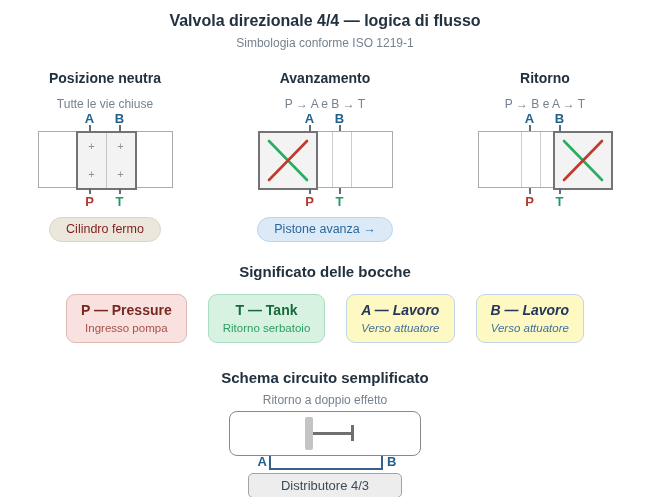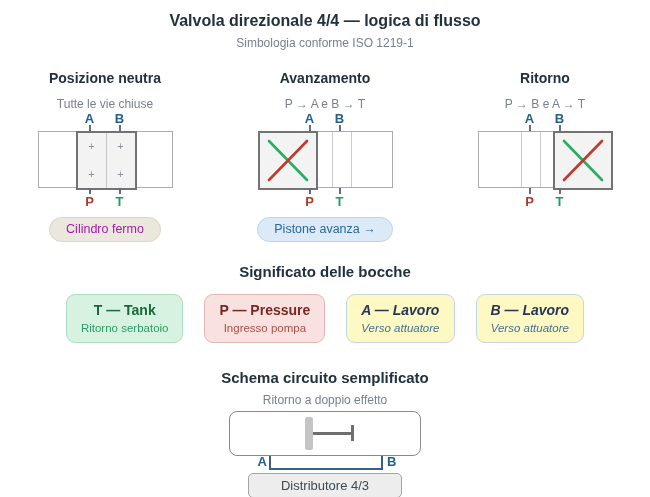--- a/index.html
+++ b/index.html
@@ -30,21 +30,21 @@
   .active-box{position:absolute;top:-1px;height:59px;background:#f3f3f3;border:2px solid #737373;}
   .active-box.center{left:37px;width:61px;display:flex;}
   .active-box.left{left:-1px;width:60px;}
   .active-box.right{right:-1px;width:60px;}
   .half{flex:1;display:flex;flex-direction:column;justify-content:space-around;align-items:center;}
   .half.first{border-right:1px solid #c6c6c6;}
   .plus{font-size:11px;color:#8b929a;line-height:11px;}
   .cross{position:absolute;left:0;top:0;width:100%;height:100%;}
 
   .badge{display:inline-block;margin-top:9px;padding:4px 16px;border-radius:13px;font-size:12.5px;line-height:15px;border:1px solid;}
-  .badge.neutral{background:#ebe7dd;border-color:#dcd6c8;color:#a21caf;}
+  .badge.neutral{background:#ebe7dd;border-color:#dcd6c8;color:#7f1d1d;}
   .badge.blue{background:#dceaf7;border-color:#b9d5ec;color:#2b689c;}
   .badge.orange{background:#f9e3d7;border-color:#eec7b0;color:#b14f30;}
 
   .section-heading{text-align:center;font-size:15px;font-weight:bold;color:#22313f;line-height:16px;}
   .ports-section{margin-top:22px;}
   .cards{display:flex;justify-content:center;gap:21px;margin-top:14px;}
   .card{border-radius:9px;border:1px solid;padding:7px 14px;text-align:center;min-width:104px;}
   .ctitle{font-size:14px;font-weight:bold;line-height:16px;}
   .csub{font-size:11.5px;margin-top:4px;line-height:13px;}
   .card.red{background:#f8e1de;border-color:#e3b8b3;}
@@ -158,27 +158,27 @@
         <div class="plabel lP">P</div>
         <div class="plabel lT">T</div>
       </div>
     </div>
 
   </div>
 
   <div class="ports-section">
     <div class="section-heading">Significato delle bocche</div>
     <div class="cards">
+      <div class="card red">
+        <div class="ctitle">P — Pressure</div>
+        <div class="csub">Ingresso pompa</div>
+      </div>
       <div class="card green">
         <div class="ctitle">T — Tank</div>
         <div class="csub">Ritorno serbatoio</div>
-      </div>
-      <div class="card red">
-        <div class="ctitle">P — Pressure</div>
-        <div class="csub">Ingresso pompa</div>
       </div>
       <div class="card blue">
         <div class="ctitle">A — Lavoro</div>
         <div class="csub">Verso attuatore</div>
       </div>
       <div class="card blue">
         <div class="ctitle">B — Lavoro</div>
         <div class="csub">Verso attuatore</div>
       </div>
     </div>

